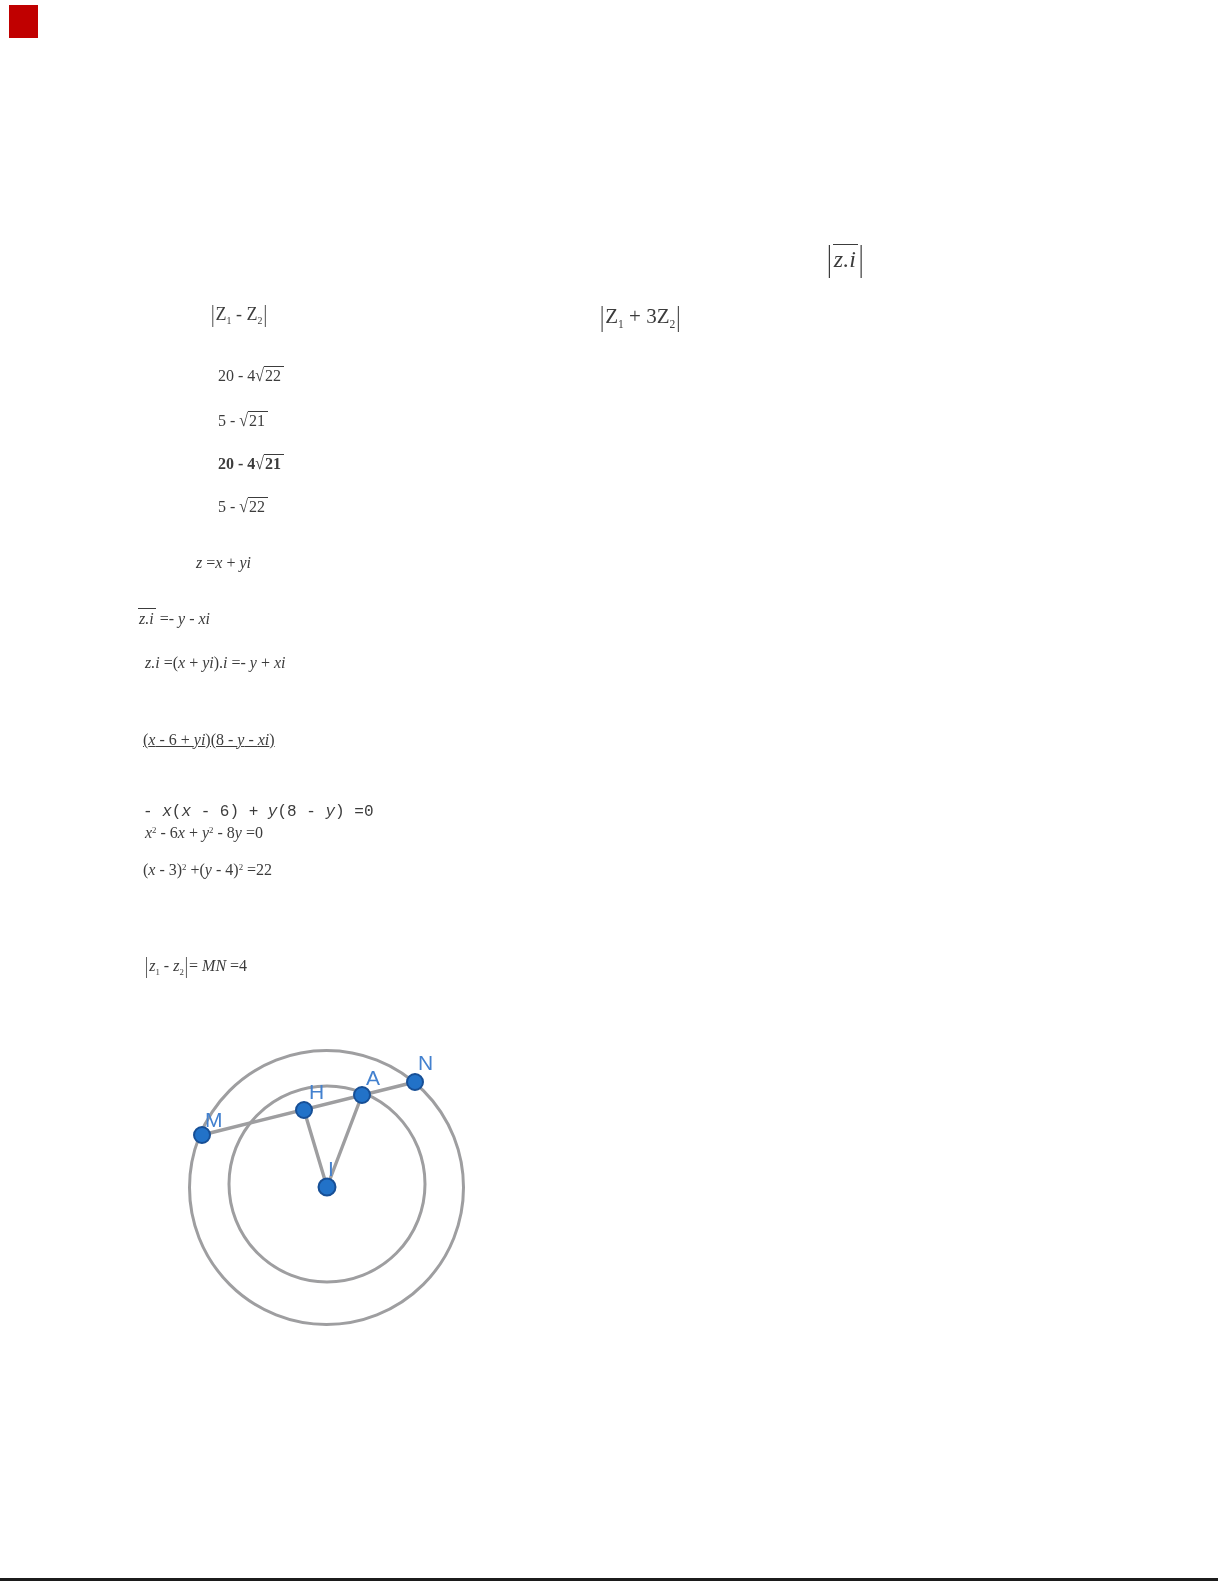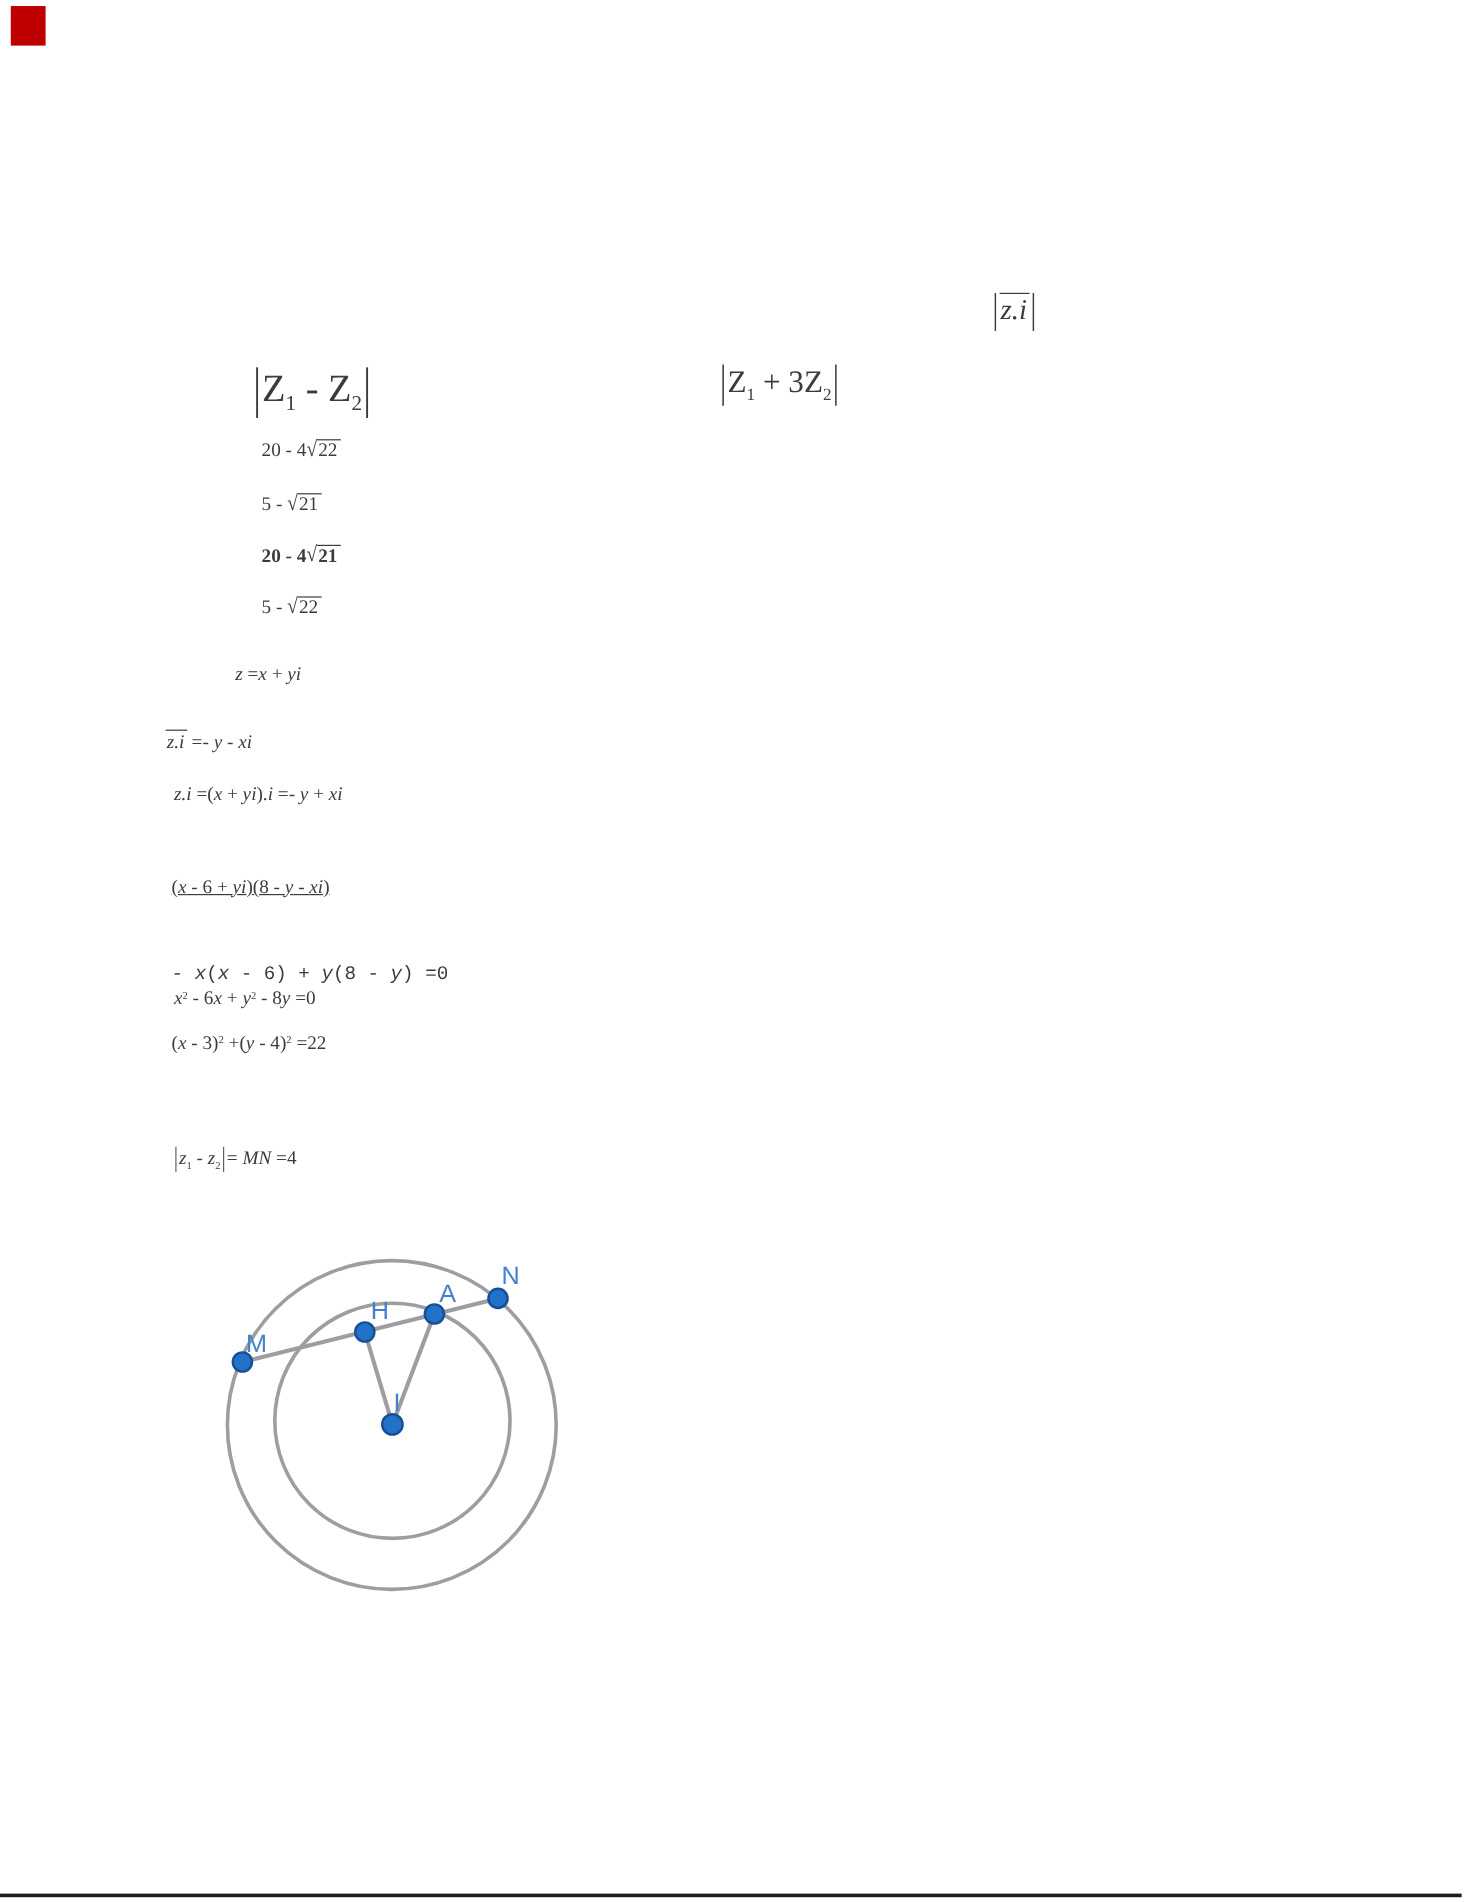--- a/index.html
+++ b/index.html
@@ -15,22 +15,22 @@
   .mk-i{font-style:italic;}
   .mk-ovl{font-style:italic;display:inline-block;border-top:1.6px solid currentColor;padding:2px 2px 0 1px;line-height:1.05;}
   .mk-bar{display:inline-block;transform:scaleY(1.45);transform-origin:50% 55%;padding:0 1px;font-style:normal;}
   sub.mk-sub{font-size:55%;line-height:0;vertical-align:-0.45em;font-style:normal;}
   sup.mk-sup{font-size:55%;line-height:0;vertical-align:0.55em;font-style:normal;}
   .mk-rad{display:inline-block;white-space:nowrap;font-style:normal;}
   .rad-sign{display:inline-block;transform:scaleY(1.12);transform-origin:50% 80%;}
   .radicand{display:inline-block;border-top:1.7px solid currentColor;padding:1px 3px 0 1px;line-height:1.05;}
 
   #f-zi-abs {left:826px;top:244px;font-size:24px;}
-  #f-abs-diff{left:210px;top:303px;font-size:32px;}
-  #f-abs-sum {left:599px;top:303px;font-size:26px;}
+  #f-abs-diff{left:210px;top:303px;font-size:18px;}
+  #f-abs-sum {left:599px;top:303px;font-size:21px;}
   #f-opt-a{left:218px;top:366px;}
   #f-opt-b{left:218px;top:411px;}
   #f-opt-c{left:218px;top:454px;font-weight:bold;}
   #f-opt-d{left:218px;top:497px;}
   #f-z-def{left:196px;top:553px;}
   #f-conj {left:138px;top:608px;}
   #f-zi-exp{left:145px;top:653px;text-align:center;}
   #f-poly1{left:143px;top:730px;text-decoration:underline;}
   #f-poly2{left:143px;top:802px;font-family:Liberation Mono, monospace;}
   #f-poly3{left:145px;top:823px;}

